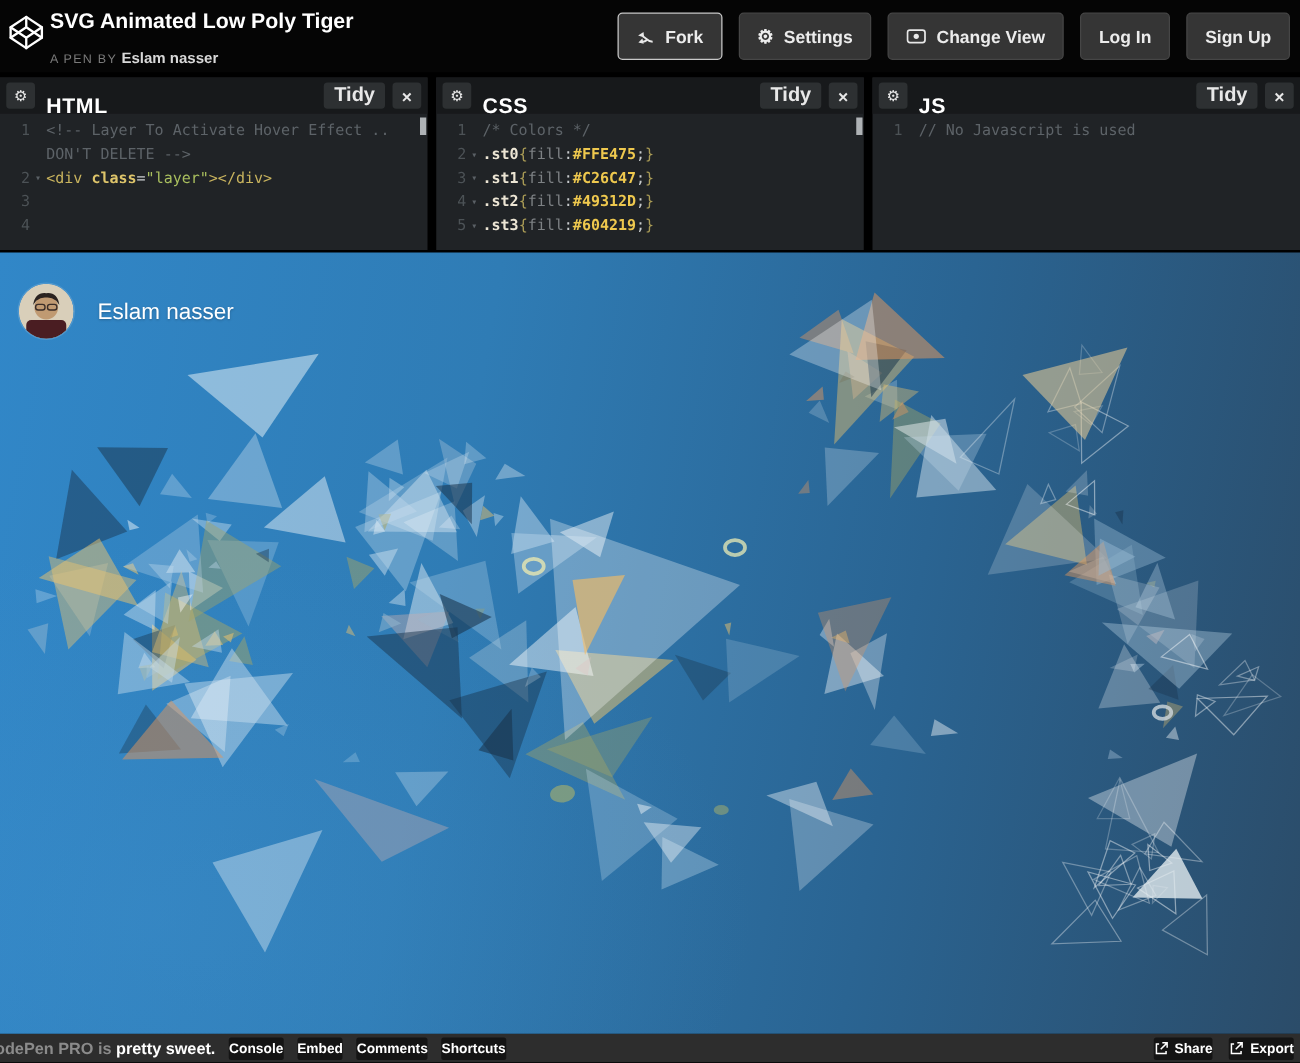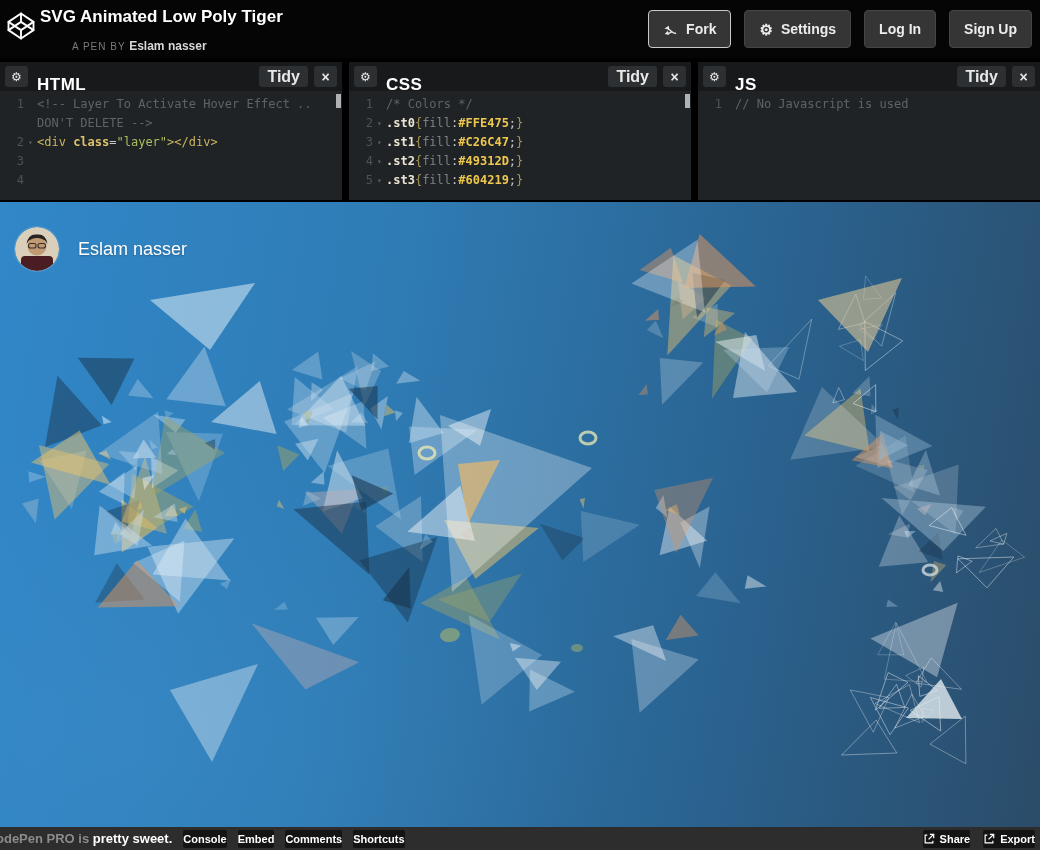--- a/index.html
+++ b/index.html
@@ -7,21 +7,21 @@
     width:1040px;height:850px;overflow:hidden;position:relative;
     background:#000;font-family:"Liberation Sans",sans-serif;
     -webkit-font-smoothing:antialiased;
   }
   
   .top-header{height:58px;background:#050505;display:flex;align-items:center;
     padding:0 8px 0 6px;box-sizing:border-box;}
   .logo{width:30px;height:30px;margin:0 4px 6px 0;flex-shrink:0;}
   .title-block{display:flex;flex-direction:column;gap:14px;margin-top:2px;}
   .pen-title{color:#fff;font-size:17px;font-weight:bold;line-height:17px;}
-  .pen-sub{font-size:10px;color:#7a7a7a;letter-spacing:1px;margin-left:32px;}
+  .pen-sub{font-size:10px;color:#7a7a7a;letter-spacing:1px;}
   .pen-sub .author{color:#d8d8d8;font-weight:bold;font-size:12px;letter-spacing:0;}
   .header-actions{margin-left:auto;display:flex;gap:13px;}
   .hbtn{background:#353535;border:1px solid #464646;border-radius:4px;color:#ececec;
     font-size:14px;font-weight:bold;font-family:inherit;padding:0 14px;height:38px;
     display:flex;align-items:center;gap:8px;cursor:pointer;white-space:nowrap;}
   .hbtn.fork{border-color:#c9c9c9;}
   .hbtn .gear{font-size:15px;line-height:1;}
   
   .editors{height:144px;background:#000;display:flex;gap:7px;padding:4px 0 2px;box-sizing:border-box;}
   .panel{flex:1;min-width:0;background:#202326;display:flex;flex-direction:column;}
@@ -92,20 +92,27 @@
         <path d="M14 12.2 C9.5 12.2 8.6 8.8 5.6 7.6" stroke="#e8e8e8" stroke-width="1.6" fill="none"></path>
         <path d="M9.5 10.4 C8 11.6 6.8 12.1 5.2 12.3" stroke="#e8e8e8" stroke-width="1.6" fill="none"></path>
         <polygon points="6.8,8.6 1.6,6.9 6.2,3.9" fill="#e8e8e8"></polygon>
         <polygon points="6.4,13.8 1.8,12.7 5.2,9.4" fill="#e8e8e8"></polygon>
       </svg>
       <span>Fork</span>
     </button>
     <button class="hbtn">
       <span class="gear">⚙</span>
       <span>Settings</span>
+    </button>
+    <button class="hbtn">
+      <svg width="16" height="16" viewBox="0 0 16 16">
+        <rect x="1" y="3" width="14" height="10" rx="2" stroke="#e8e8e8" stroke-width="1.4" fill="none"></rect>
+        <circle cx="8" cy="8" r="2.1" fill="#e8e8e8"></circle>
+      </svg>
+      <span>Change View</span>
     </button>
     <button class="hbtn">
       <span>Log In</span>
     </button>
     <button class="hbtn">
       <span>Sign Up</span>
     </button>
   </div>
 </div>
 

